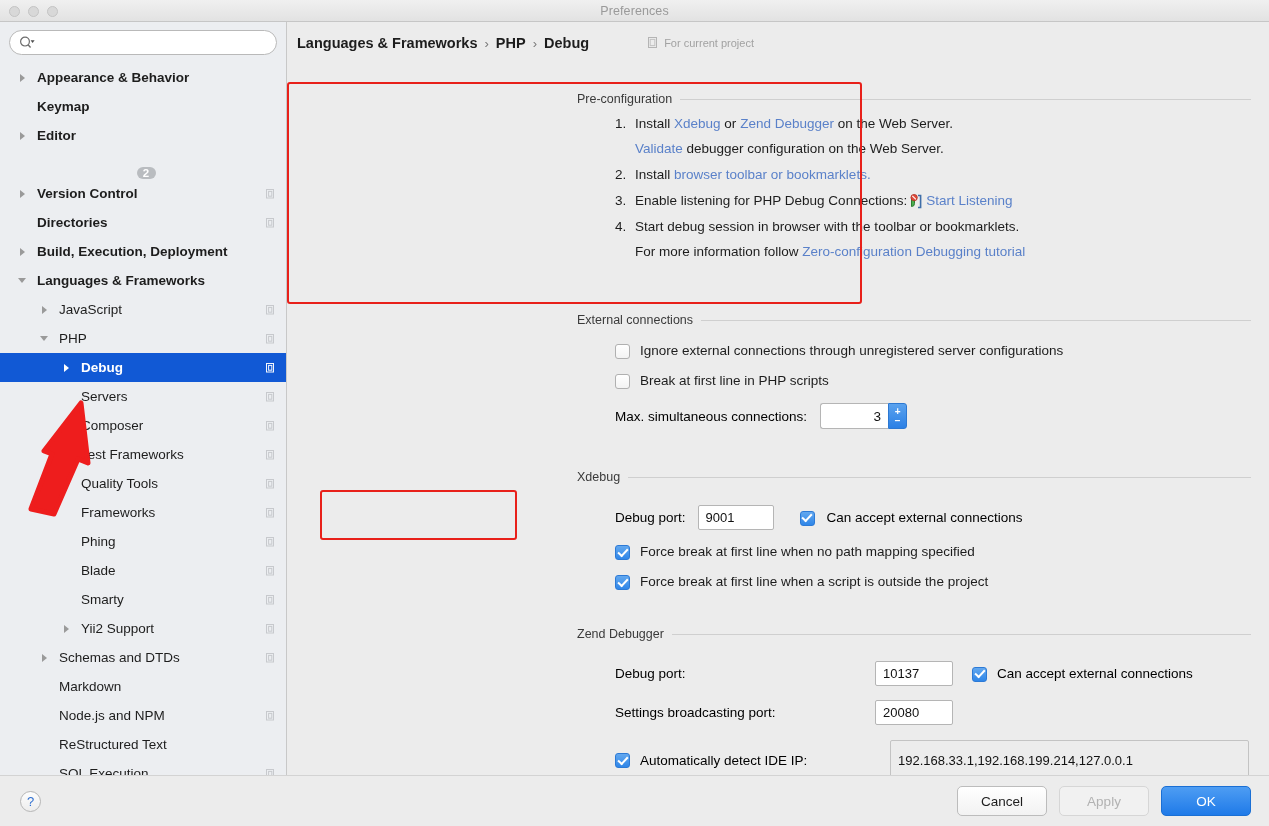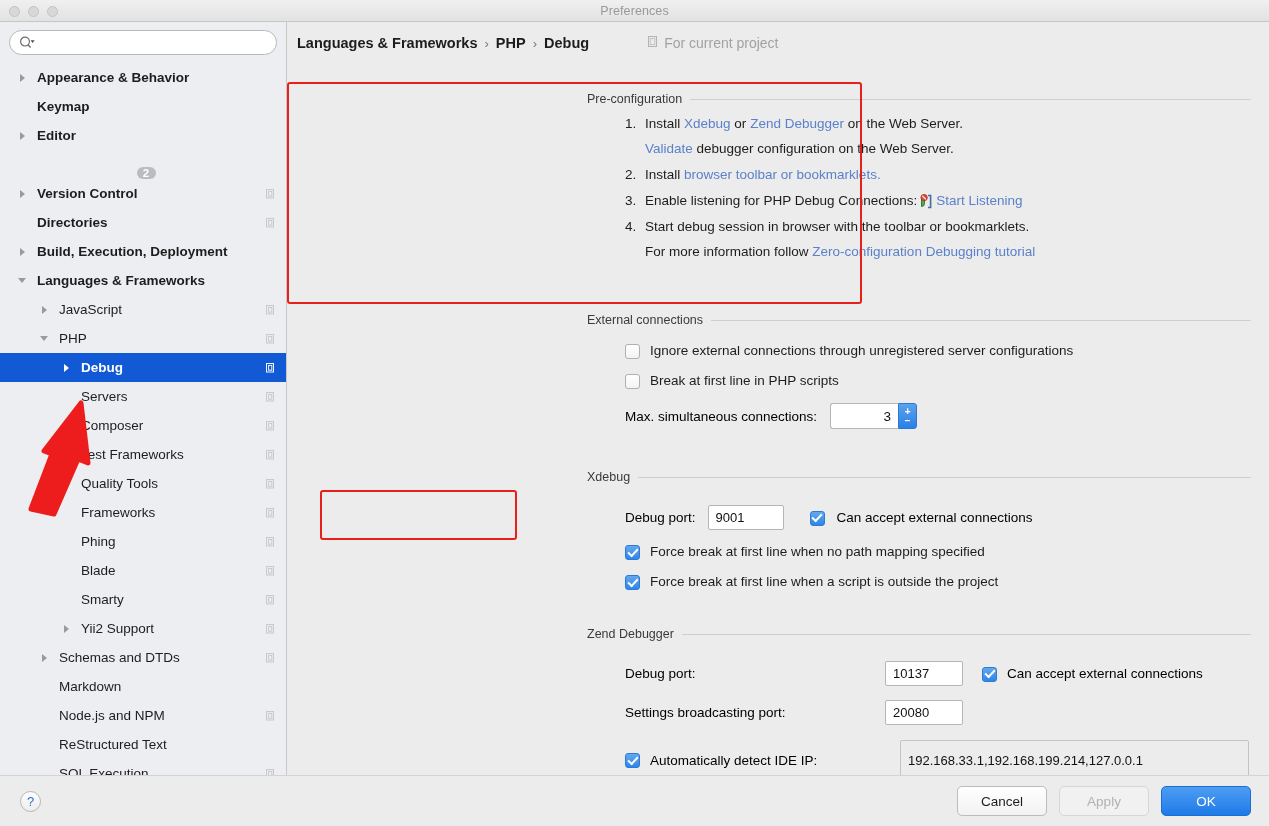--- a/index.html
+++ b/index.html
@@ -106,33 +106,33 @@
   }
   .crumbs {
     display: flex; align-items: center;
     padding: 13px 0 0 10px; gap: 7px;
     font-size: 14.5px; font-weight: bold; color: #1d1d1d;
   }
   .crumb-sep { color: #7a7a7a; font-weight: normal; font-size: 13px; }
   .forproj {
     display: flex; align-items: center; gap: 5px;
     margin-left: 50px; font-weight: normal;
-    font-size: 14px; color: #a2a2a2;
+    font-size: 11px; color: #a2a2a2;
   }
 
   
   .redbox {
     position: absolute; border: 2.5px solid #e8201a;
     border-radius: 3px; pointer-events: none; z-index: 5;
   }
   #redbox-preconfig { left: 290px; top: 60px; width: 575px; height: 222px; }
   #redbox-port { left: 323px; top: 468px; width: 197px; height: 50px; }
 
   
-  .group { position: absolute; left: 300px; right: 18px; }
+  .group { position: absolute; left: 290px; right: 18px; }
   .glabel {
     display: flex; align-items: center; gap: 8px;
     font-size: 12.5px; color: #3a3a3a;
     white-space: nowrap;
   }
   .glabel .gline { flex: 1 1 auto; height: 1px; background: #cfcfcf; }
 
   .rows { padding-left: 38px; }
 
   .orow {

